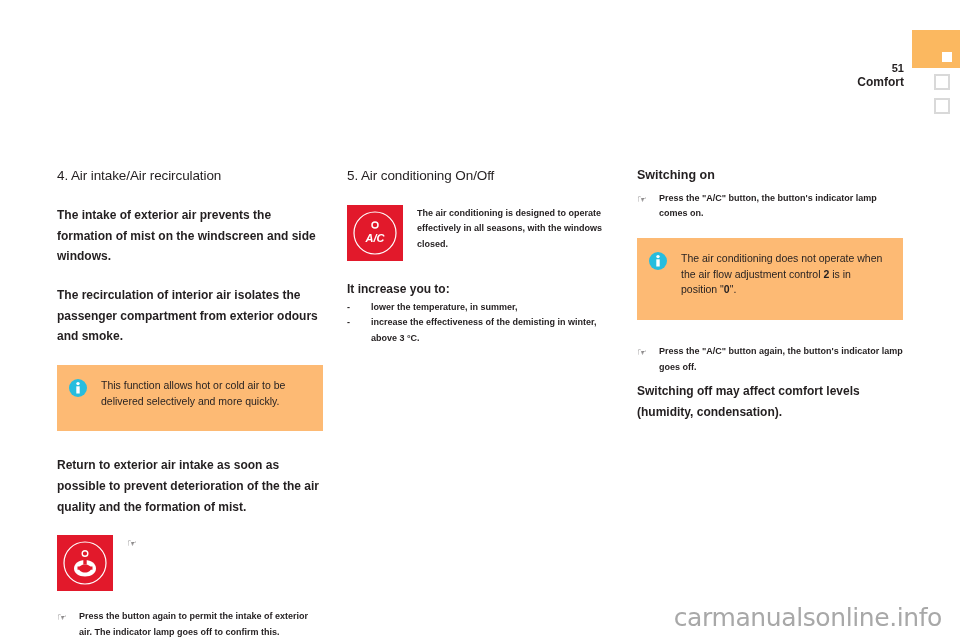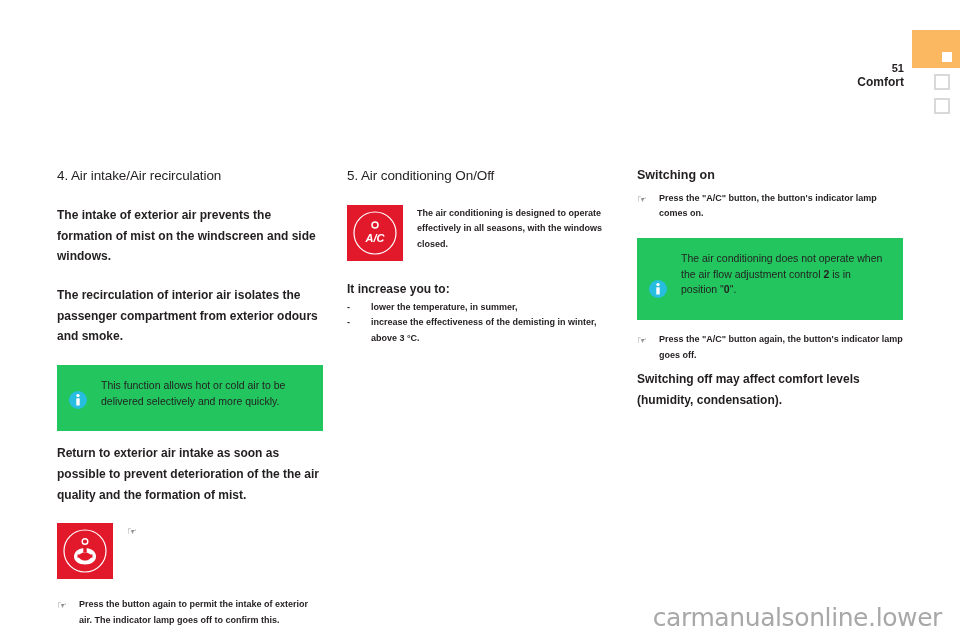--- a/index.html
+++ b/index.html
@@ -103,26 +103,25 @@
     font-size: 12px;
     font-weight: bold;
     line-height: 1.72;
     margin: 0 0 18px 0;
     color: #231f20;
   }
   p.body-text.tight { margin-bottom: 0; }
 
   
   .info-box {
-    background: #22c55e;
+    background: #fdba74;
     display: flex;
     padding: 13px 14px 22px 12px;
     box-sizing: border-box;
-    margin-bottom: 12px;
-    align-items: flex-end;
+    margin-bottom: 24px;
   }
   .info-icon {
     flex: 0 0 18px;
     width: 18px;
     height: 18px;
     margin-right: 14px;
     margin-top: 1px;
   }
   .info-icon svg { display: block; }
   .info-text {
@@ -315,13 +314,13 @@
     <div class="hand-row" style="margin-bottom:6px;">
       <div class="hand-icon">☞</div>
       <div class="hand-text">Press the "A/C" button again, the button's indicator lamp goes off.</div>
     </div>
 
     <p class="body-text">Switching off may affect comfort levels (humidity, condensation).</p>
   </div>
 
 </div>
 
-<div class="watermark">carmanualsonline.lower</div>
+<div class="watermark">carmanualsonline.info</div>
 
 </body></html>

